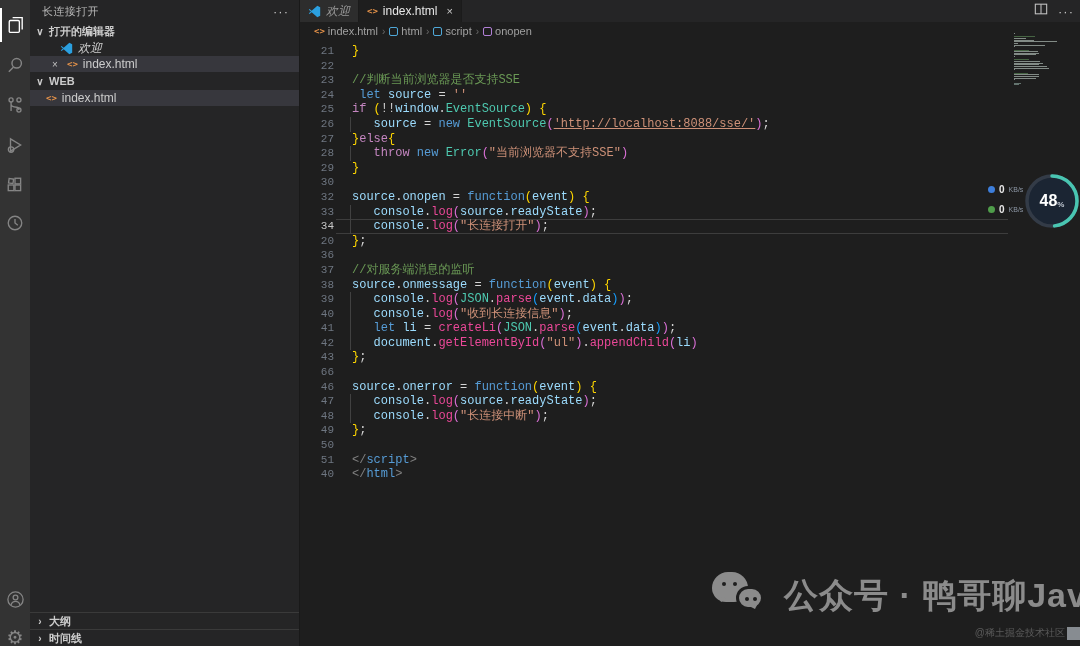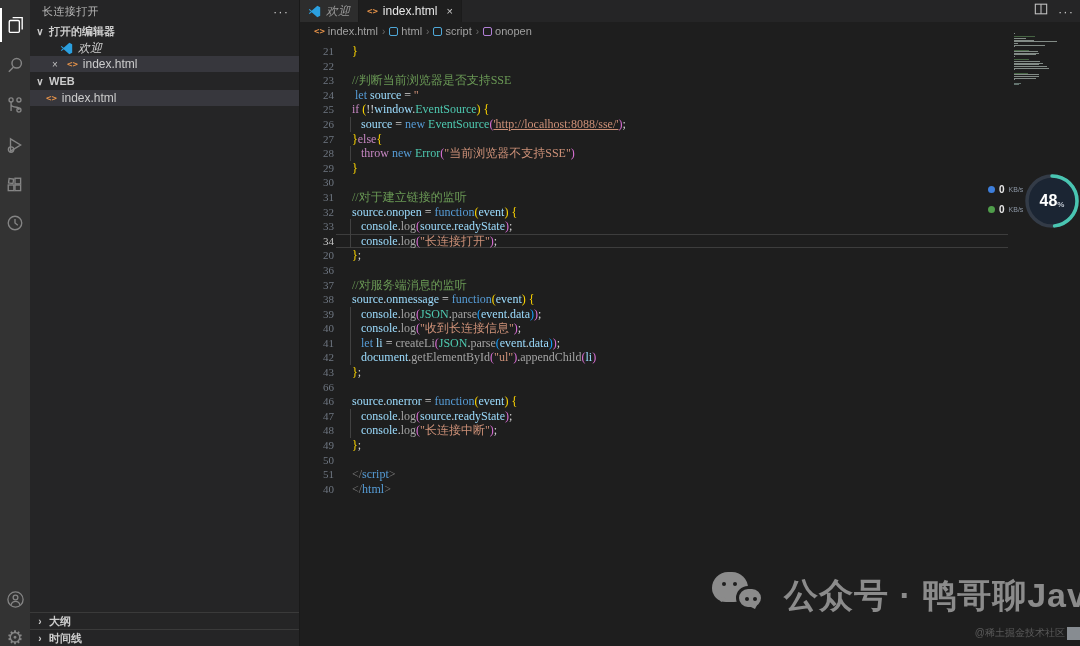--- a/index.html
+++ b/index.html
@@ -45,29 +45,29 @@
   .breadcrumb { position:absolute; left:14px; top:22px; height:18px; display:flex; align-items:center; gap:4px; font-size:11px; color:#a0a0a0; }
   .bc-item { display:flex; align-items:center; gap:3px; cursor:pointer; }
   .bc-sep { color:#6a6a6a; font-size:10px; }
   .sym { width:9px; height:9px; border-radius:2px; display:inline-block; }
   .sym.blue { border:1.5px solid #4fa8d8; }
   .sym.purple { border:1.5px solid #b180d7; }
 
   
   .code { position:absolute; left:0; top:44px; width:780px; }
   .cl { position:relative; display:flex; height:14.6px; line-height:14.6px;
-        font-family:Liberation Serif, serif; font-size:12px; white-space:pre; cursor:text; }
+        font-family:Liberation Mono, monospace; font-size:12px; white-space:pre; cursor:text; }
   .cl .ln { width:34px; text-align:right; color:#6e7681; font-size:11px; flex:none; }
   .cl .ct { margin-left:18px; }
   .cl.active .ln { color:#c6c6c6; }
   .cl .hl { position:absolute; left:36px; right:72px; top:0; bottom:0;
             border-top:1px solid rgba(255,255,255,.14); border-bottom:1px solid rgba(255,255,255,.14); }
   .cl .guide { position:absolute; left:50px; top:0; bottom:0; border-left:1px solid #414141; }
   .tk-cm{color:#6A9955} .tk-kw{color:#569CD6} .tk-ctl{color:#C586C1} .tk-vr{color:#9CDCFE}
-  .tk-fn{color:#a3a3a3} .tk-cls{color:#4EC9B0} .tk-st{color:#CE9178}
+  .tk-fn{color:#ec4899} .tk-cls{color:#4EC9B0} .tk-st{color:#CE9178}
   .tk-lk{color:#CE9178; text-decoration:underline}
   .tk-pl{color:#D4D4D4} .tk-pn{color:#808080} .tk-b1{color:#FFD700} .tk-b2{color:#DA70D6} .tk-b3{color:#179FFF}
 
   
   .minimap { position:absolute; left:714px; top:33px; width:50px; height:100px; cursor:pointer; }
   .mm-bar { position:absolute; height:1px; opacity:.65; }
 
   
   .monitor { position:absolute; z-index:8; }
   .net-row { position:absolute; display:flex; align-items:center; gap:4px; height:14px; }
@@ -243,21 +243,20 @@
         <div class="cl"><span class="ln">21</span><span class="ct"><span class="tk-b1">}</span></span></div>
         <div class="cl"><span class="ln">22</span><span class="ct"></span></div>
         <div class="cl"><span class="ln">23</span><span class="ct"><span class="tk-cm">//判断当前浏览器是否支持SSE</span></span></div>
         <div class="cl"><span class="ln">24</span><span class="ct"><span class="tk-pl"> </span><span class="tk-kw">let</span><span class="tk-pl"> </span><span class="tk-vr">source</span><span class="tk-pl"> = </span><span class="tk-st">''</span></span></div>
         <div class="cl"><span class="ln">25</span><span class="ct"><span class="tk-ctl">if</span><span class="tk-pl"> </span><span class="tk-b1">(</span><span class="tk-pl">!!</span><span class="tk-vr">window</span><span class="tk-pl">.</span><span class="tk-cls">EventSource</span><span class="tk-b1">)</span><span class="tk-pl"> </span><span class="tk-b1">{</span></span></div>
         <div class="cl"><span class="ln">26</span><span class="guide"></span><span class="ct"><span class="tk-pl">   </span><span class="tk-vr">source</span><span class="tk-pl"> = </span><span class="tk-kw">new</span><span class="tk-pl"> </span><span class="tk-cls">EventSource</span><span class="tk-b2">(</span><span class="tk-lk">'http://localhost:8088/sse/'</span><span class="tk-b2">)</span><span class="tk-pl">;</span></span></div>
         <div class="cl"><span class="ln">27</span><span class="ct"><span class="tk-b1">}</span><span class="tk-ctl">else</span><span class="tk-b1">{</span></span></div>
         <div class="cl"><span class="ln">28</span><span class="guide"></span><span class="ct"><span class="tk-pl">   </span><span class="tk-ctl">throw</span><span class="tk-pl"> </span><span class="tk-kw">new</span><span class="tk-pl"> </span><span class="tk-cls">Error</span><span class="tk-b2">(</span><span class="tk-st">"当前浏览器不支持SSE"</span><span class="tk-b2">)</span></span></div>
         <div class="cl"><span class="ln">29</span><span class="ct"><span class="tk-b1">}</span></span></div>
         <div class="cl"><span class="ln">30</span><span class="ct"></span></div>
-        <div class="cl"><span class="ln">31</span><span class="ct"><span class="tk-cm">//对于建立链接的监听</span></span></div>
         <div class="cl"><span class="ln">32</span><span class="ct"><span class="tk-vr">source</span><span class="tk-pl">.</span><span class="tk-vr">onopen</span><span class="tk-pl"> = </span><span class="tk-kw">function</span><span class="tk-b1">(</span><span class="tk-vr">event</span><span class="tk-b1">)</span><span class="tk-pl"> </span><span class="tk-b1">{</span></span></div>
         <div class="cl"><span class="ln">33</span><span class="guide"></span><span class="ct"><span class="tk-pl">   </span><span class="tk-vr">console</span><span class="tk-pl">.</span><span class="tk-fn">log</span><span class="tk-b2">(</span><span class="tk-vr">source</span><span class="tk-pl">.</span><span class="tk-vr">readyState</span><span class="tk-b2">)</span><span class="tk-pl">;</span></span></div>
         <div class="cl active"><span class="ln">34</span><span class="hl"></span><span class="guide"></span><span class="ct"><span class="tk-pl">   </span><span class="tk-vr">console</span><span class="tk-pl">.</span><span class="tk-fn">log</span><span class="tk-b2">(</span><span class="tk-st">"长连接打开"</span><span class="tk-b2">)</span><span class="tk-pl">;</span></span></div>
         <div class="cl"><span class="ln">20</span><span class="ct"><span class="tk-b1">}</span><span class="tk-pl">;</span></span></div>
         <div class="cl"><span class="ln">36</span><span class="ct"></span></div>
         <div class="cl"><span class="ln">37</span><span class="ct"><span class="tk-cm">//对服务端消息的监听</span></span></div>
         <div class="cl"><span class="ln">38</span><span class="ct"><span class="tk-vr">source</span><span class="tk-pl">.</span><span class="tk-vr">onmessage</span><span class="tk-pl"> = </span><span class="tk-kw">function</span><span class="tk-b1">(</span><span class="tk-vr">event</span><span class="tk-b1">)</span><span class="tk-pl"> </span><span class="tk-b1">{</span></span></div>
         <div class="cl"><span class="ln">39</span><span class="guide"></span><span class="ct"><span class="tk-pl">   </span><span class="tk-vr">console</span><span class="tk-pl">.</span><span class="tk-fn">log</span><span class="tk-b2">(</span><span class="tk-cls">JSON</span><span class="tk-pl">.</span><span class="tk-fn">parse</span><span class="tk-b3">(</span><span class="tk-vr">event</span><span class="tk-pl">.</span><span class="tk-vr">data</span><span class="tk-b3">)</span><span class="tk-b2">)</span><span class="tk-pl">;</span></span></div>
         <div class="cl"><span class="ln">40</span><span class="guide"></span><span class="ct"><span class="tk-pl">   </span><span class="tk-vr">console</span><span class="tk-pl">.</span><span class="tk-fn">log</span><span class="tk-b2">(</span><span class="tk-st">"收到长连接信息"</span><span class="tk-b2">)</span><span class="tk-pl">;</span></span></div>
         <div class="cl"><span class="ln">41</span><span class="guide"></span><span class="ct"><span class="tk-pl">   </span><span class="tk-kw">let</span><span class="tk-pl"> </span><span class="tk-vr">li</span><span class="tk-pl"> = </span><span class="tk-fn">createLi</span><span class="tk-b2">(</span><span class="tk-cls">JSON</span><span class="tk-pl">.</span><span class="tk-fn">parse</span><span class="tk-b3">(</span><span class="tk-vr">event</span><span class="tk-pl">.</span><span class="tk-vr">data</span><span class="tk-b3">)</span><span class="tk-b2">)</span><span class="tk-pl">;</span></span></div>

